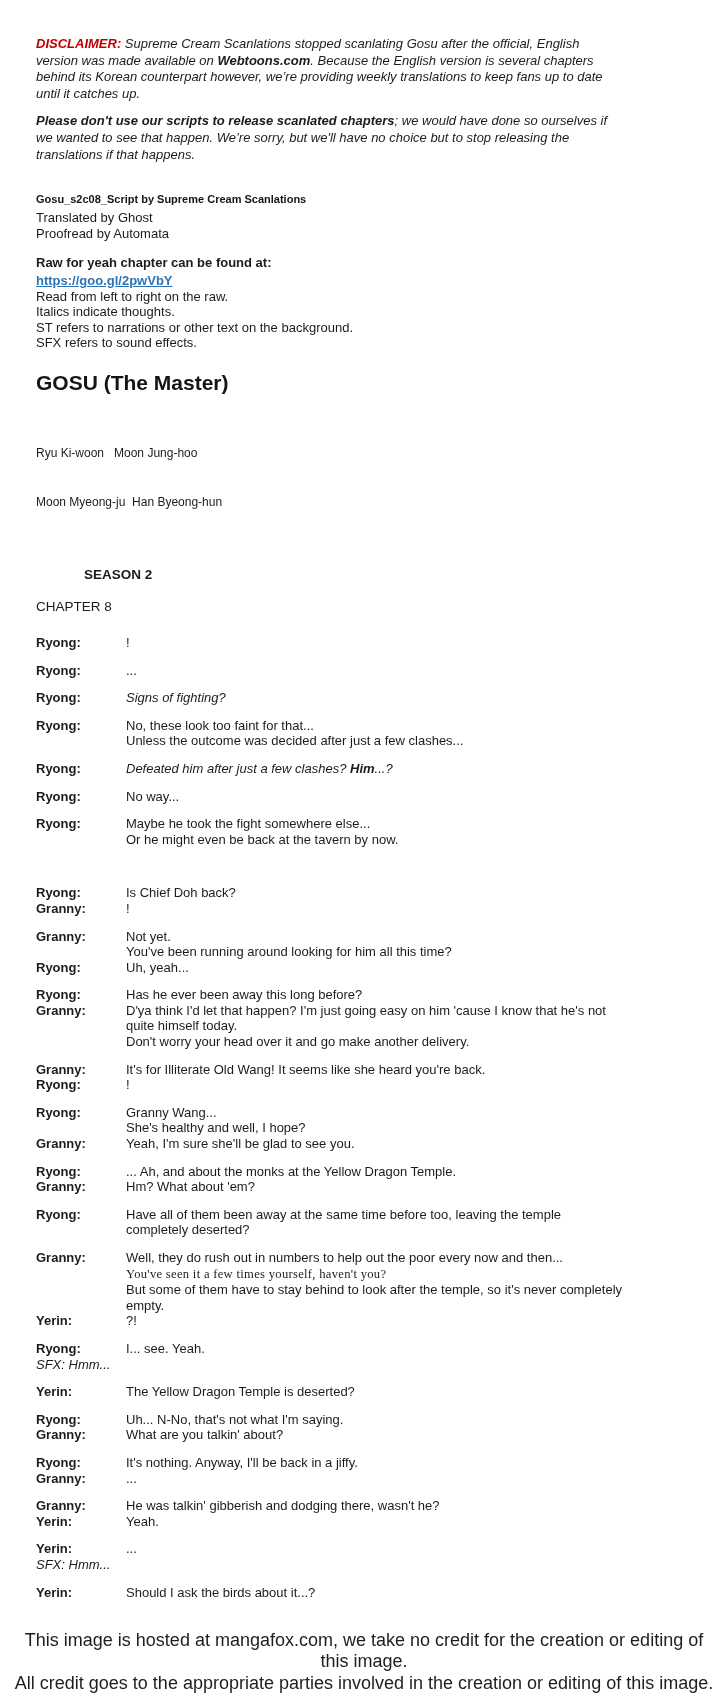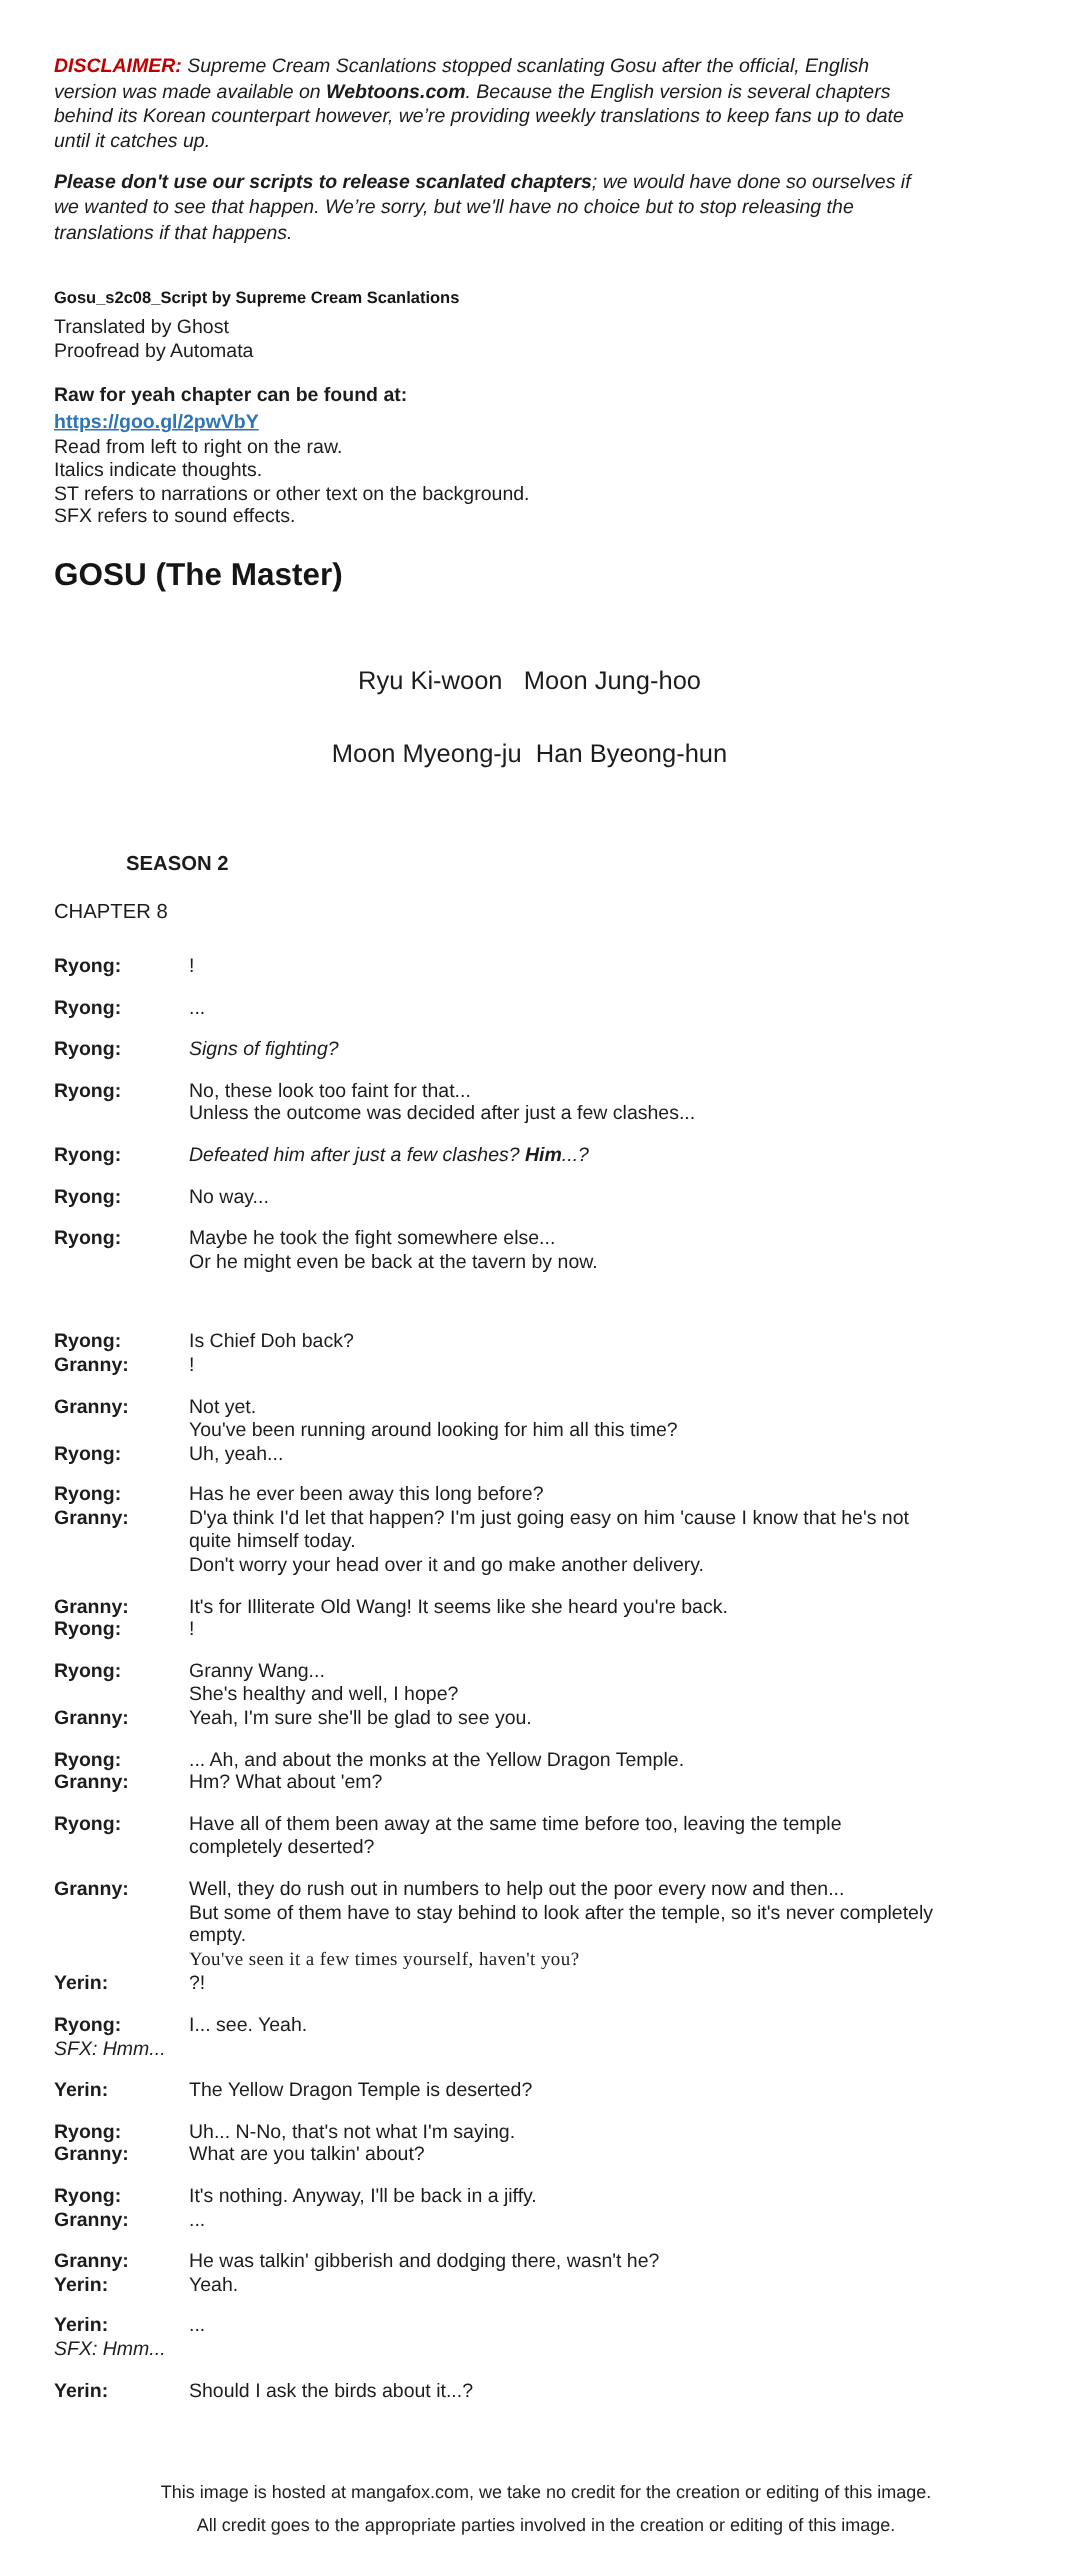--- a/index.html
+++ b/index.html
@@ -15,34 +15,34 @@
   .red{color:#c00000;}
   .hw{font-family:cursive;font-size:12.6px;letter-spacing:0.3px;}
   .disc{font-style:italic;font-size:13px;line-height:16.6px;margin:0 0 11px 0;max-width:580px;}
   .disc.p2{margin-bottom:0;}
   h2.script-title{font-size:11px;font-weight:bold;margin:30px 0 5px 0;color:#151515;}
   .credit{font-size:13px;line-height:16px;}
   .raw-label{margin-top:13px;font-weight:bold;font-size:13px;line-height:16px;}
   .raw-link{color:#2e75b6;font-weight:bold;font-size:13px;text-decoration:underline;display:inline-block;margin-top:2px;cursor:pointer;}
   .notes{font-size:13px;line-height:15.2px;}
   h1.main-title{font-size:21px;font-weight:bold;margin:21px 0 0 0;color:#151515;}
-  .authors{margin-top:17px;font-size:17px;line-height:16.5px;white-space:pre;text-align:center;}
+  .authors{margin-top:17px;font-size:12px;line-height:16.5px;white-space:pre;}
   .season{margin-top:23px;font-weight:bold;font-size:13.5px;margin-left:48px;}
   .chapter{margin-top:17px;font-size:13.5px;margin-bottom:21px;}
   .script{font-size:13px;line-height:15.6px;}
   .group{margin-top:12px;}
   .group.large{margin-top:38px;}
   .script > .group:first-child{margin-top:0;}
   .row{display:flex;align-items:flex-start;}
   .speaker{flex:0 0 90px;width:90px;font-weight:bold;}
   .dialogue{flex:1 1 auto;max-width:498px;}
   .sfx-line{font-style:italic;}
   .footer{
     margin-top:auto;padding:0 10px 13px 10px;text-align:center;
-    font-size:12px;line-height:21.5px;color:#1e1e1e;
+    font-size:18px;line-height:21.5px;color:#1e1e1e;
   }
 </style>
 </head>
 <body>
 
 <div class="page">
   <div class="content">
 
     <p class="disc"><span class="b i red">DISCLAIMER: </span><span class="i">Supreme Cream Scanlations stopped scanlating Gosu after the official, English version was made available on </span><span class="b i">Webtoons.com</span><span class="i">. Because the English version is several chapters behind its Korean counterpart however, we’re providing weekly translations to keep fans up to date until it catches up.</span></p>
     <p class="disc p2"><span class="b i">Please don't use our scripts to release scanlated chapters</span><span class="i">; we would have done so ourselves if we wanted to see that happen. We’re sorry, but we'll have no choice but to stop releasing the translations if that happens.</span></p>
@@ -223,22 +223,22 @@
             <div class="dialogue">
               <div class="line"><span>Have all of them been away at the same time before too, leaving the temple completely deserted?</span></div>
             </div>
           </div>
         </div>
         <div class="group">
           <div class="row">
             <div class="speaker">Granny:</div>
             <div class="dialogue">
               <div class="line"><span>Well, they do rush out in numbers to help out the poor every now and then...</span></div>
+              <div class="line"><span class="hw">You've seen it a few times yourself, haven't you?</span></div>
               <div class="line"><span>But some of them have to stay behind to look after the temple, so it's never completely empty.</span></div>
-              <div class="line"><span class="hw">You've seen it a few times yourself, haven't you?</span></div>
             </div>
           </div>
           <div class="row">
             <div class="speaker">Yerin:</div>
             <div class="dialogue">
               <div class="line"><span>?!</span></div>
             </div>
           </div>
         </div>
         <div class="group">

